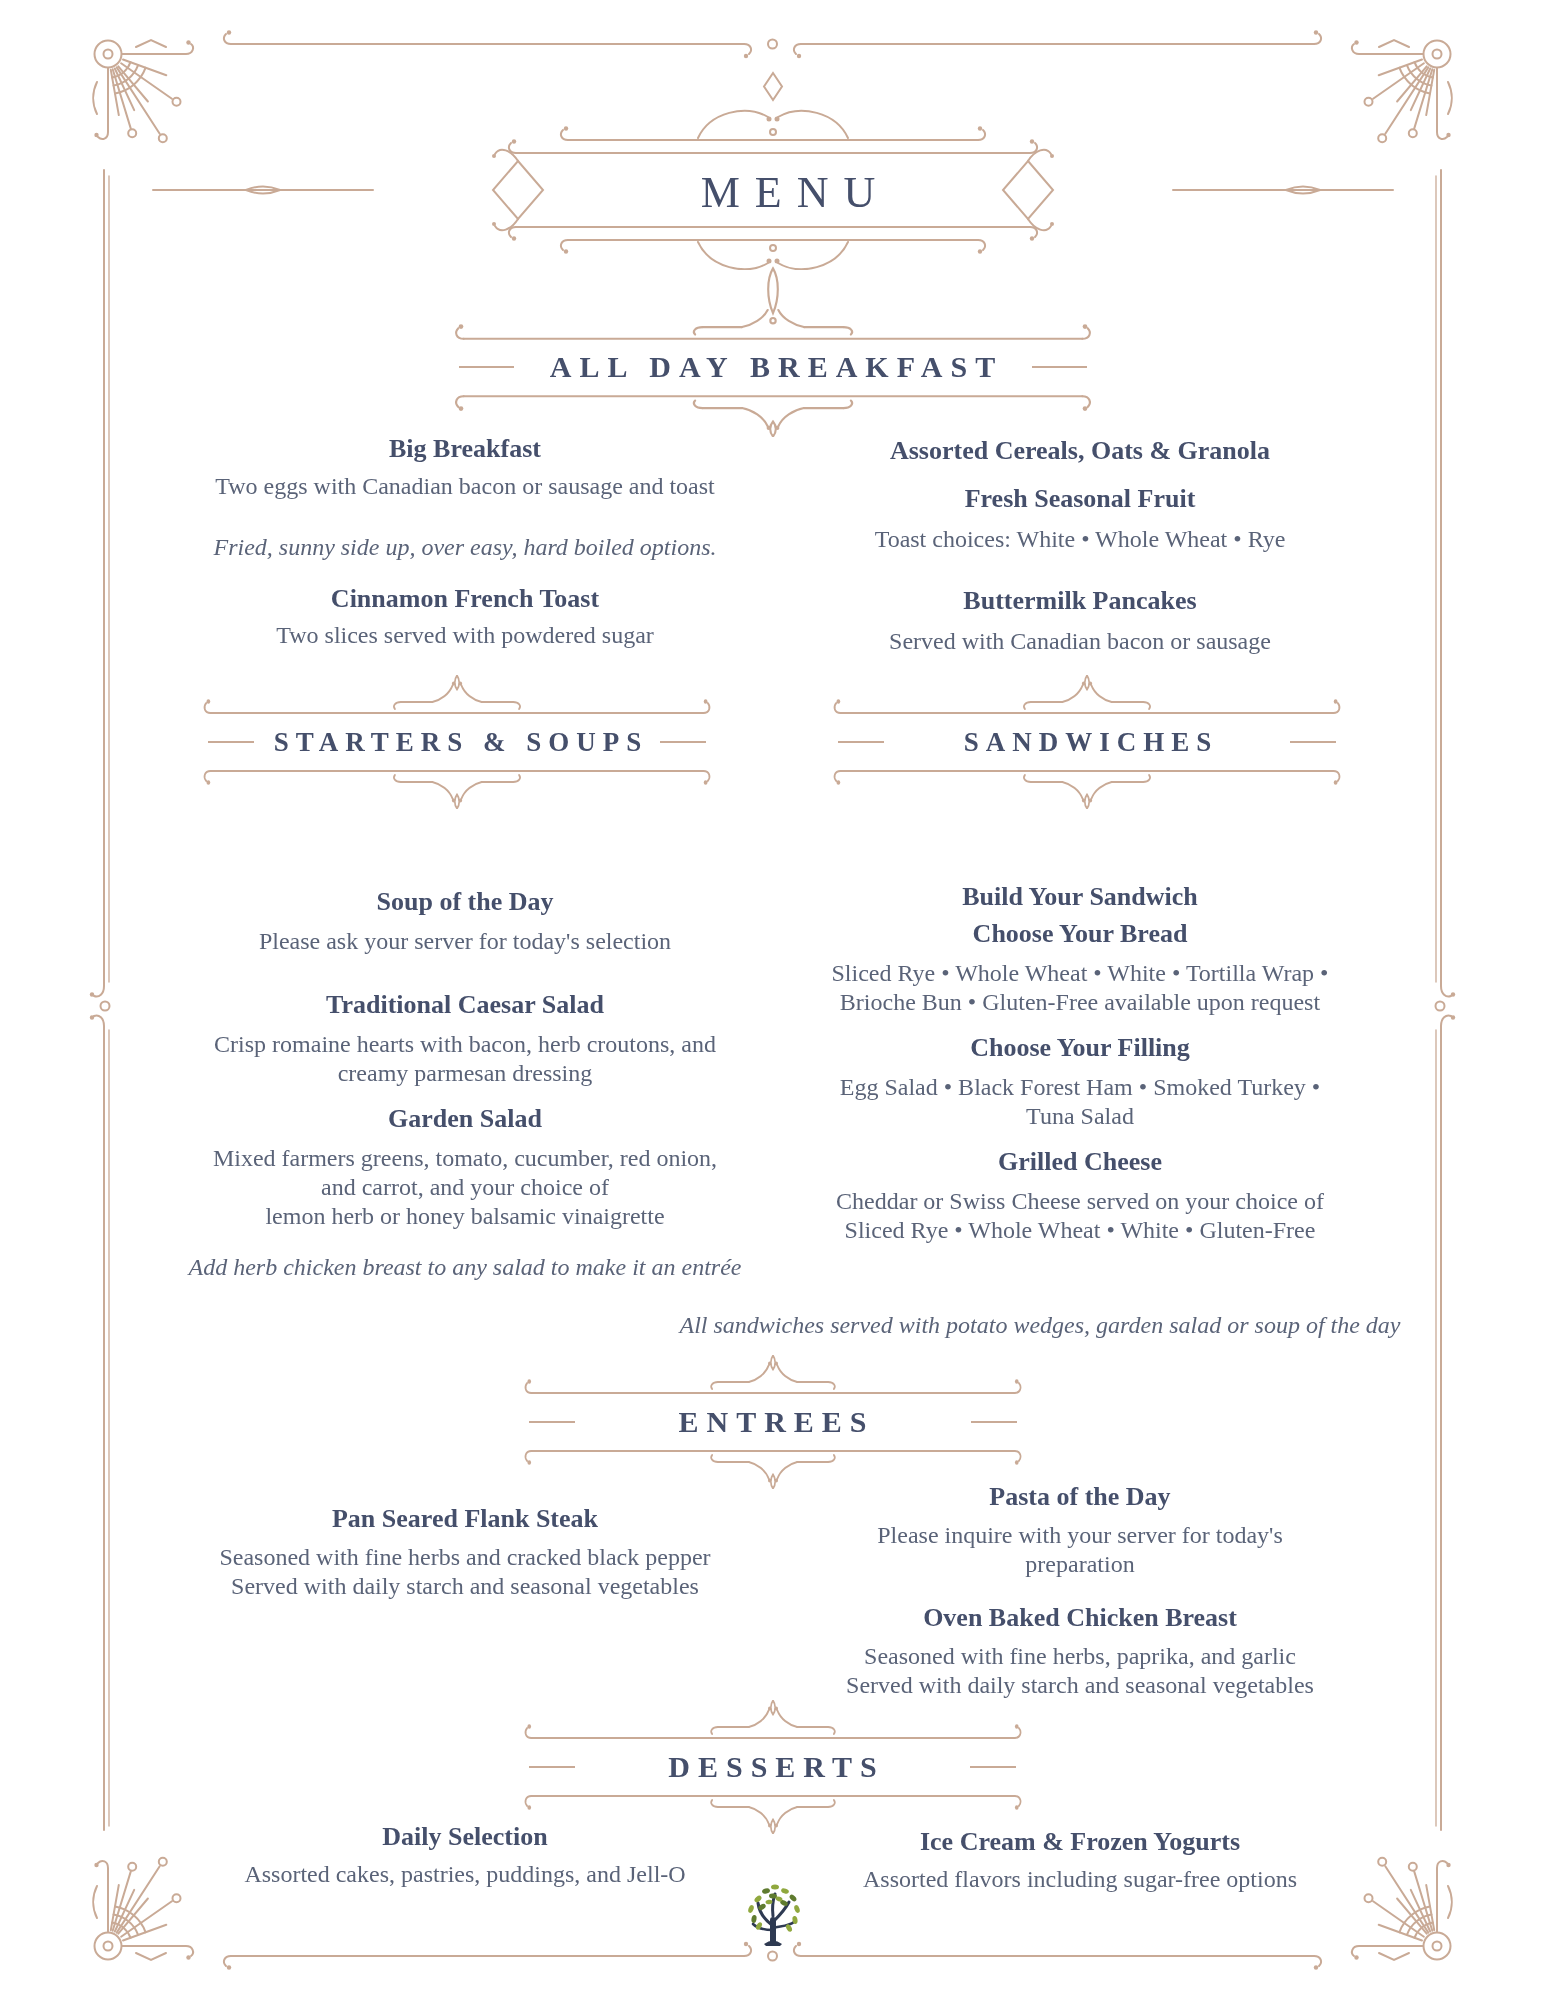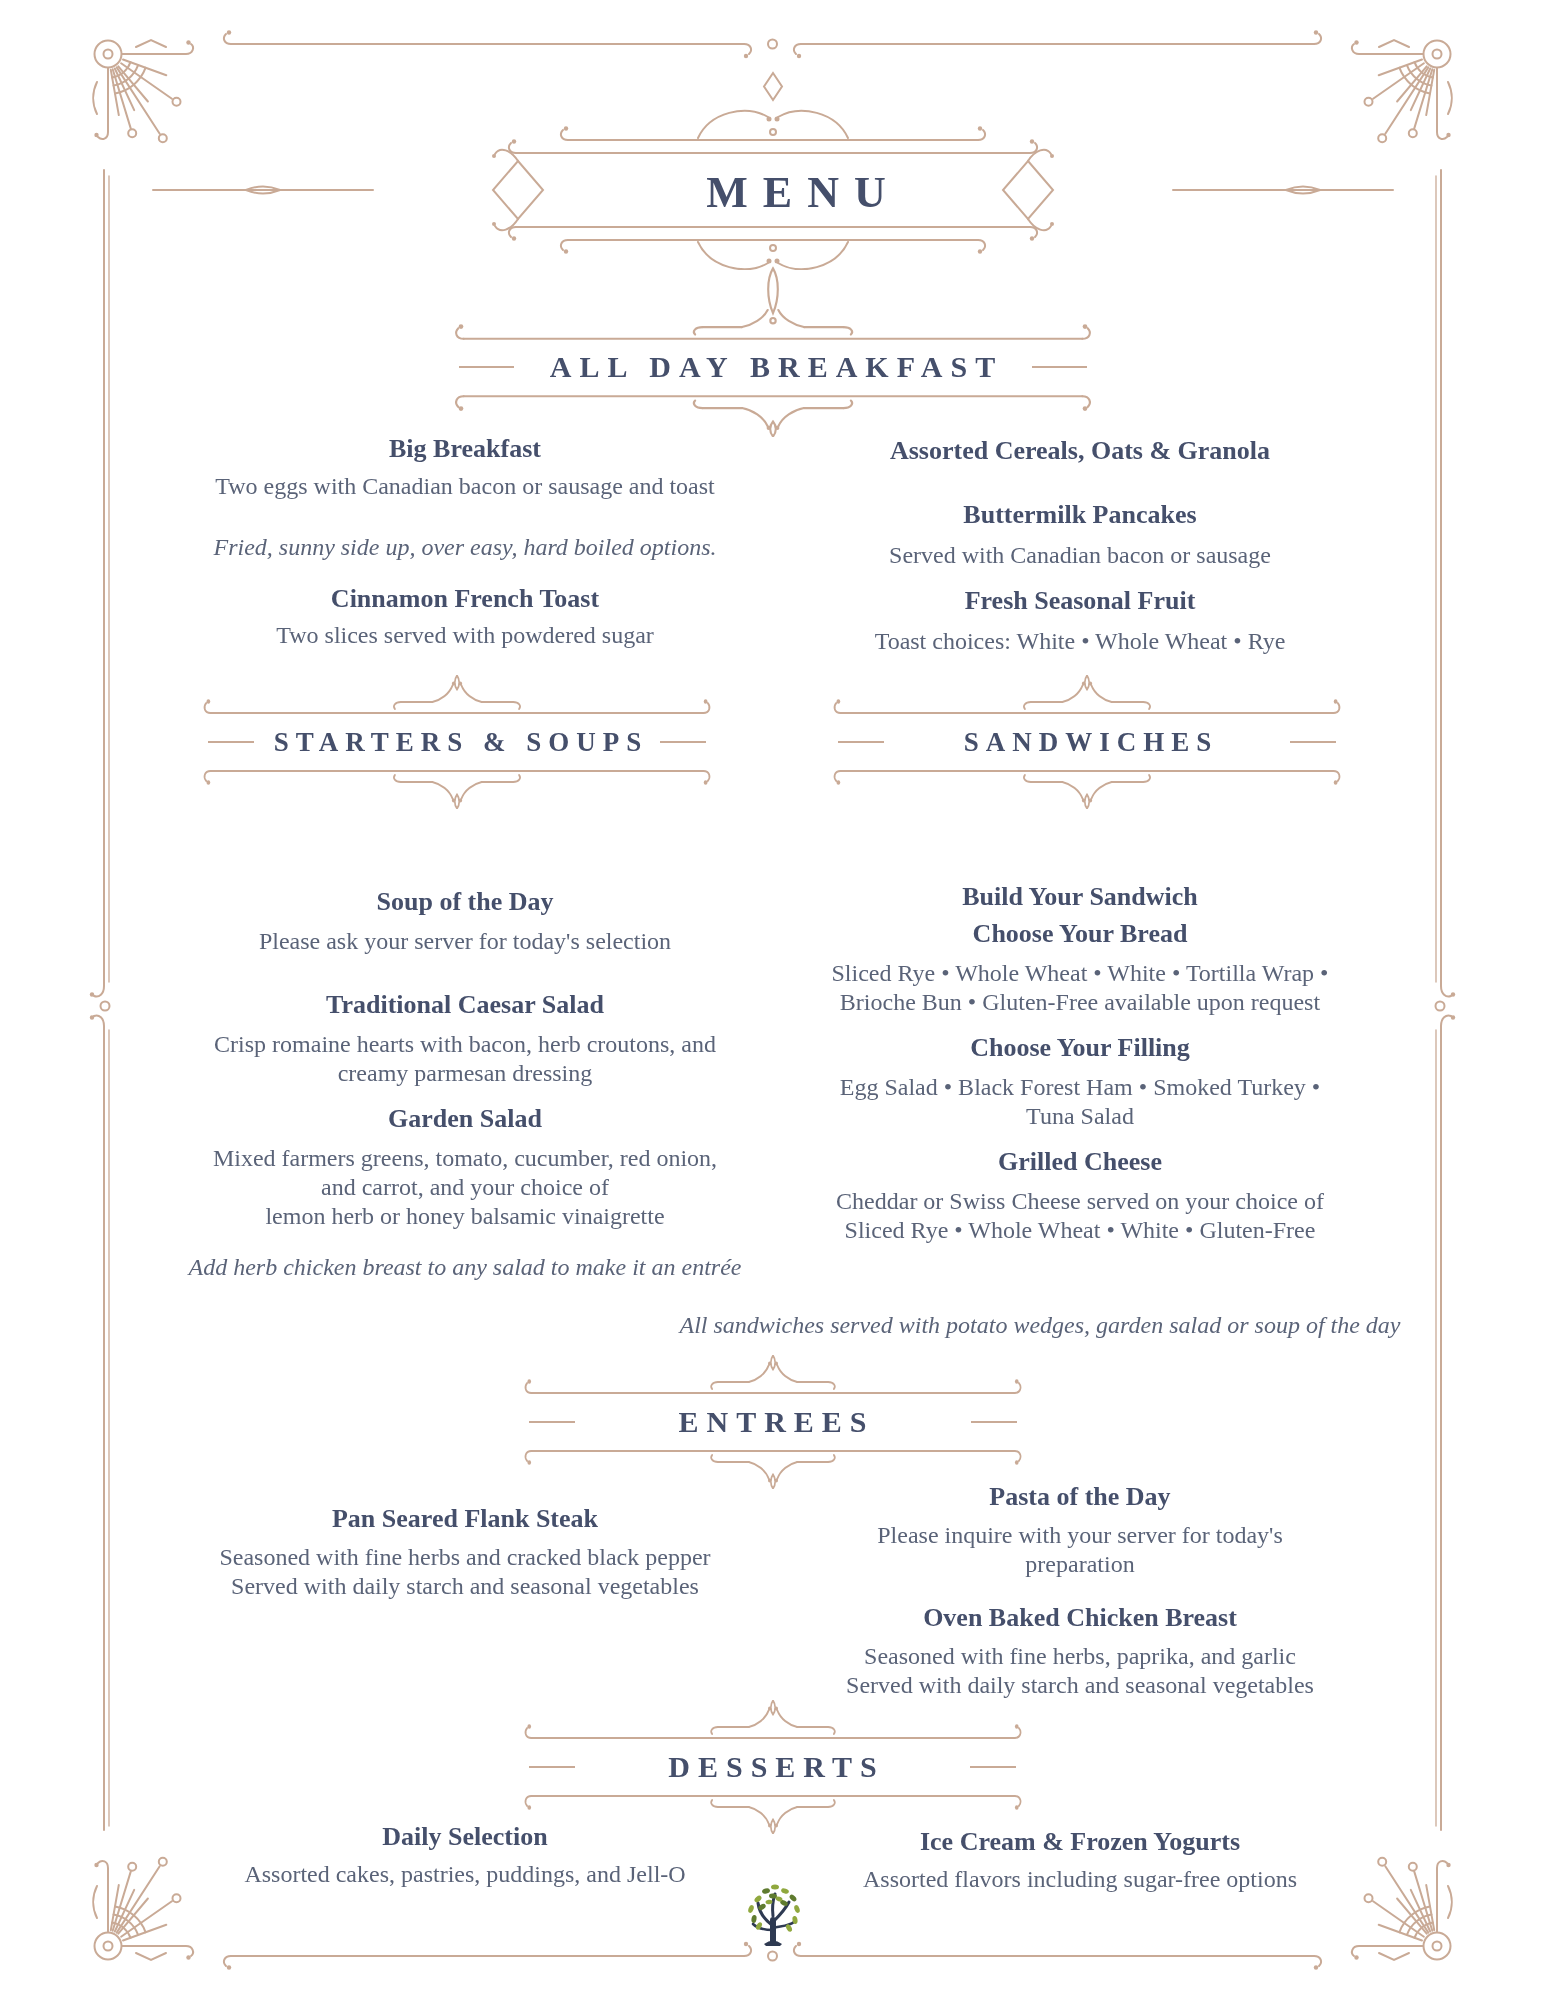--- a/index.html
+++ b/index.html
@@ -16,22 +16,22 @@
     font-family:"Liberation Serif","DejaVu Serif",serif;color:var(--body);
   }
   svg .ln{stroke:var(--tan);stroke-width:2;fill:none;stroke-linecap:round;}
   svg .ln2{stroke:var(--tan);stroke-width:1.3;fill:none;stroke-linecap:round;}
   svg .dot{fill:var(--tan);stroke:none;}
   .border-svg{position:absolute;left:0;top:0;width:1545px;height:2000px;}
 
   .menu-block{position:absolute;top:60px;left:50%;transform:translateX(-50%);width:1250px;height:210px;}
   .menu-block svg{position:absolute;left:0;top:0;}
   .menu-title{
-    position:absolute;top:110px;left:16px;width:100%;text-align:center;
-    font-size:44px;font-weight:bold;letter-spacing:15px;padding-left:15px;
+    position:absolute;top:110px;left:8px;width:100%;text-align:center;
+    font-size:44px;font-weight:normal;letter-spacing:15px;padding-left:15px;
     color:var(--navy);line-height:46px;
   }
 
   .section-header{position:absolute;transform:translateX(-50%);}
   .section-header svg{display:block;}
   .orn-flip{transform:scaleY(-1);}
   .sec-title{display:flex;align-items:center;justify-content:space-between;height:50px;padding:0 6px;}
   .dash{width:46px;height:2px;background:var(--tan);flex:0 0 auto;}
   .dash.wide{width:55px;}
   .sec-title-text{
@@ -230,27 +230,27 @@
       <div class="mi-note" style="margin-top:32px">Fried, sunny side up, over easy, hard boiled options.</div>
       <div style="margin-top:20px">
         <div class="mi-name">Cinnamon French Toast</div>
         <div class="mi-desc" style="margin-top:5px">Two slices served with powdered sugar</div>
       </div>
     </div>
     <div class="col">
       <div style="padding-top:4px">
         <div class="mi-name">Assorted Cereals, Oats &amp; Granola</div>
       </div>
+      <div style="margin-top:14px">
+        <div class="mi-name">Fresh Seasonal Fruit</div>
+        <div class="mi-desc" style="margin-top:9px">Toast choices: White • Whole Wheat • Rye</div>
+      </div>
       <div style="margin-top:30px">
         <div class="mi-name">Buttermilk Pancakes</div>
         <div class="mi-desc" style="margin-top:9px">Served with Canadian bacon or sausage</div>
-      </div>
-      <div style="margin-top:14px">
-        <div class="mi-name">Fresh Seasonal Fruit</div>
-        <div class="mi-desc" style="margin-top:9px">Toast choices: White • Whole Wheat • Rye</div>
       </div>
     </div>
   </div>
 
   <div class="section-header" style="top:675px;left:457px;width:510px">
     <svg width="510" height="42" viewBox="0 0 600 42" preserveAspectRatio="none">
         <use href="#orn-line"></use>
       </svg>
     <div class="sec-title">
       <span class="dash"></span>

